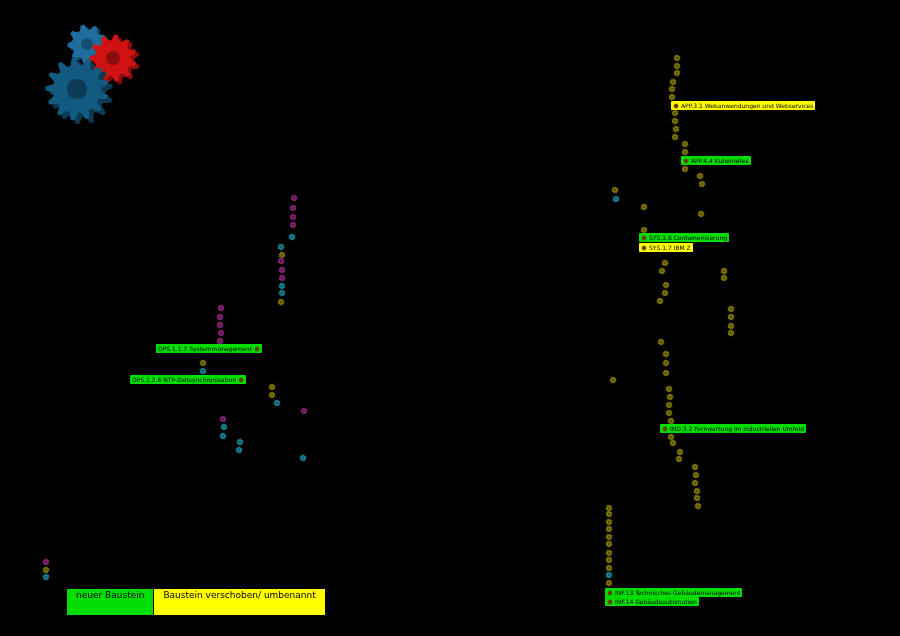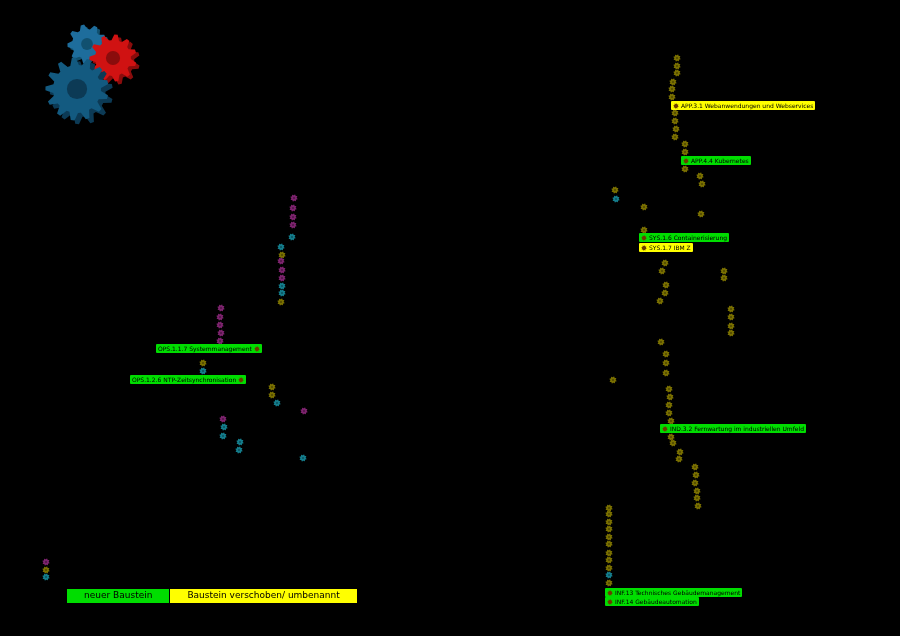--- a/index.html
+++ b/index.html
@@ -13,21 +13,21 @@
     height:9px;padding:0 2px;font-size:6px;line-height:9px;
     color:#000;white-space:nowrap;border-radius:1px;
   }
   .module-label .lbl-dot{line-height:0;display:inline-block;}
   .module-label.new{background:var(--new-bg,#00dd00);}
   .module-label.moved{background:var(--moved-bg,#ffff00);}
   #legend{
     position:absolute;left:67px;top:589px;display:flex;align-items:center;
     font-size:9px;line-height:13px;color:#000;
   }
-  #legend .chip{padding:0 17px;height:14px;white-space:nowrap;}
+  #legend .chip{padding:0 9px;height:26px;white-space:nowrap;}
   #legend .chip.new{background:var(--new-bg,#00dd00);}
   #legend .chip.moved{background:var(--moved-bg,#ffff00);margin-left:1px;text-align:center;}
   #logo{position:absolute;left:40px;top:15px;width:120px;height:110px;}
   #logo svg{position:absolute;left:0;top:0;overflow:visible;}
 </style>
 </head>
 <body>
 
 <div id="canvas">
   <div id="logo">

